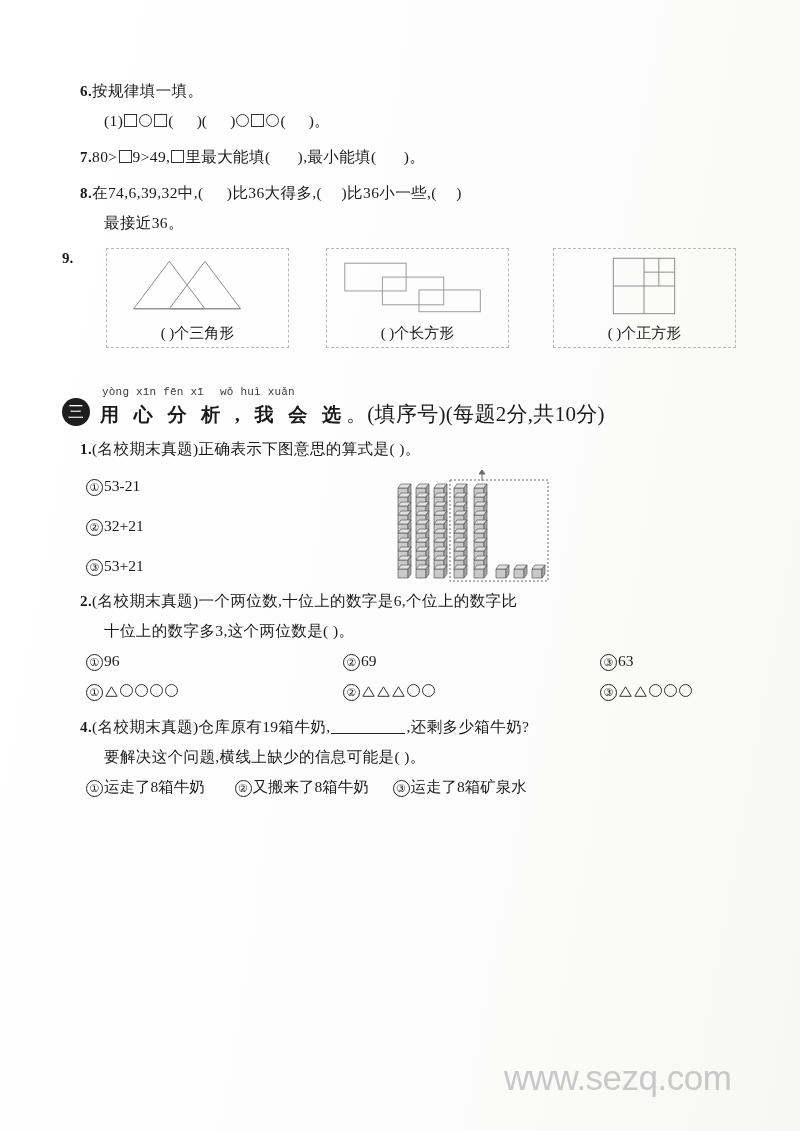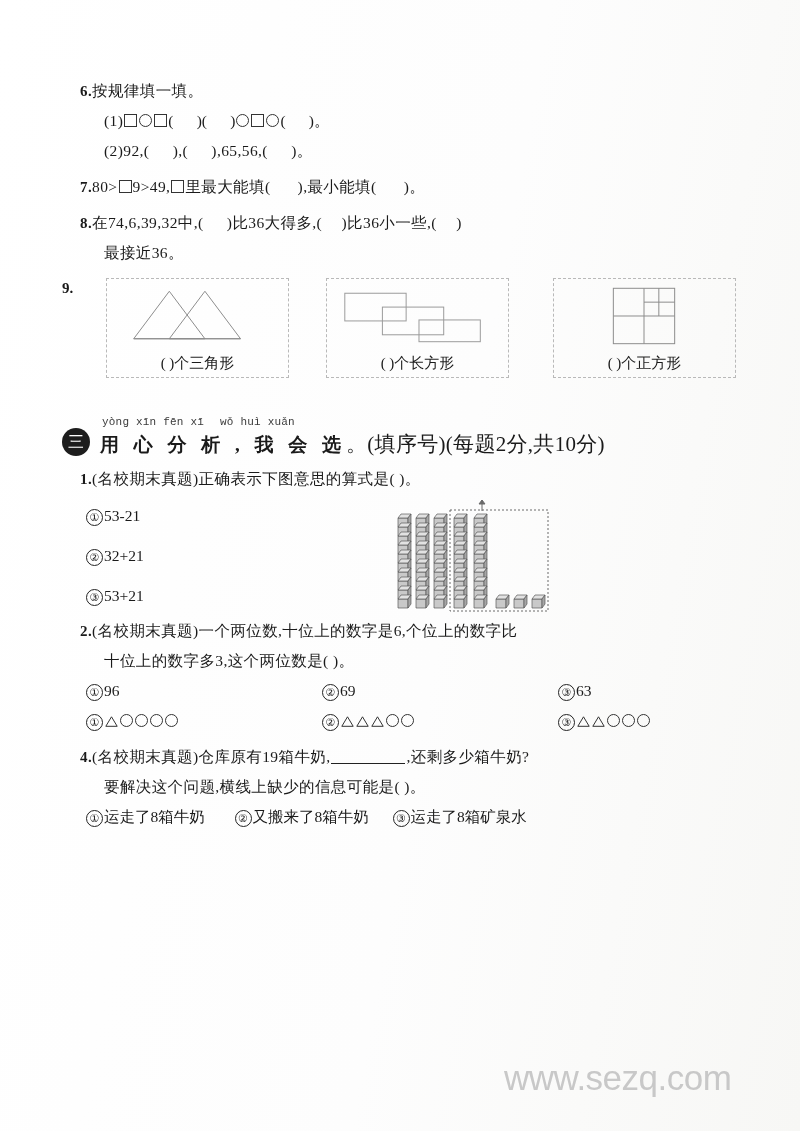--- a/index.html
+++ b/index.html
@@ -149,20 +149,21 @@
     letter-spacing: 0.3px;
   }
 
   
   .choices {
     position: relative;
     padding-left: 24px;
     font-size: 15.5px;
     line-height: 30px;
     white-space: nowrap;
+    gap: 21px;
   }
   .choices.cols {
     display: flex;
   }
   .choices.cols > span { display: inline-block; }
   .c-w1 { width: 236px; }
   .c-w2 { width: 236px; }
   .opt-mark {
     display: inline-block;
     width: 15px; height: 15px;
@@ -221,21 +222,20 @@
 </style>
 </head>
 <body>
 
 <div class="page">
   <div class="content">
 
     <div class="q">
       <span class="ln"><span class="qnum">6.</span><span>按规律填一填。</span></span>
       <span class="ln indent"><span>(1)</span><span class="sq"></span><span class="ci"></span><span class="sq"></span><span class="blank-p">(&nbsp;&nbsp;&nbsp;&nbsp;&nbsp;&nbsp;)</span><span class="blank-p">(&nbsp;&nbsp;&nbsp;&nbsp;&nbsp;&nbsp;)</span><span class="ci"></span><span class="sq"></span><span class="ci"></span><span class="blank-p">(&nbsp;&nbsp;&nbsp;&nbsp;&nbsp;&nbsp;)</span><span>。</span></span>
-      <span class="ln indent"><span>(2)92,(</span><span class="blank-p">&nbsp;&nbsp;&nbsp;&nbsp;&nbsp;&nbsp;</span><span>),(</span><span class="blank-p">&nbsp;&nbsp;&nbsp;&nbsp;&nbsp;&nbsp;</span><span>),65,56,(</span><span class="blank-p">&nbsp;&nbsp;&nbsp;&nbsp;&nbsp;&nbsp;</span><span>)。</span></span>
     </div>
 
     <div class="q" style="margin-top:6px;">
       <span class="ln"><span class="qnum">7.</span><span>80&gt;</span><span class="sq"></span><span>9&gt;49,</span><span class="sq"></span><span>里最大能填(</span><span class="blank-p">&nbsp;&nbsp;&nbsp;&nbsp;&nbsp;&nbsp;&nbsp;</span><span>),最小能填(</span><span class="blank-p">&nbsp;&nbsp;&nbsp;&nbsp;&nbsp;&nbsp;&nbsp;</span><span>)。</span></span>
     </div>
 
     <div class="q" style="margin-top:6px;">
       <span class="ln"><span class="qnum">8.</span><span>在74,6,39,32中,(</span><span class="blank-p">&nbsp;&nbsp;&nbsp;&nbsp;&nbsp;&nbsp;</span><span>)比36大得多,(</span><span class="blank-p">&nbsp;&nbsp;&nbsp;&nbsp;&nbsp;</span><span>)比36小一些,(</span><span class="blank-p">&nbsp;&nbsp;&nbsp;&nbsp;&nbsp;</span><span>)</span></span>
       <span class="ln indent">最接近36。</span>
     </div>

